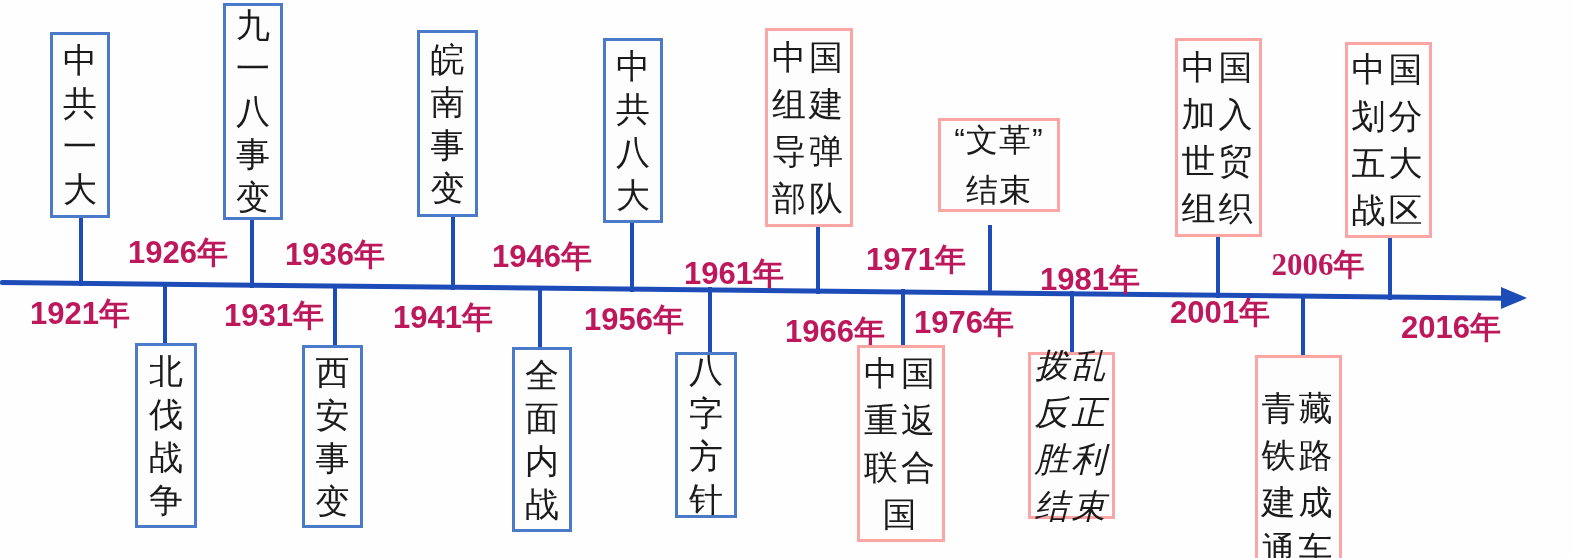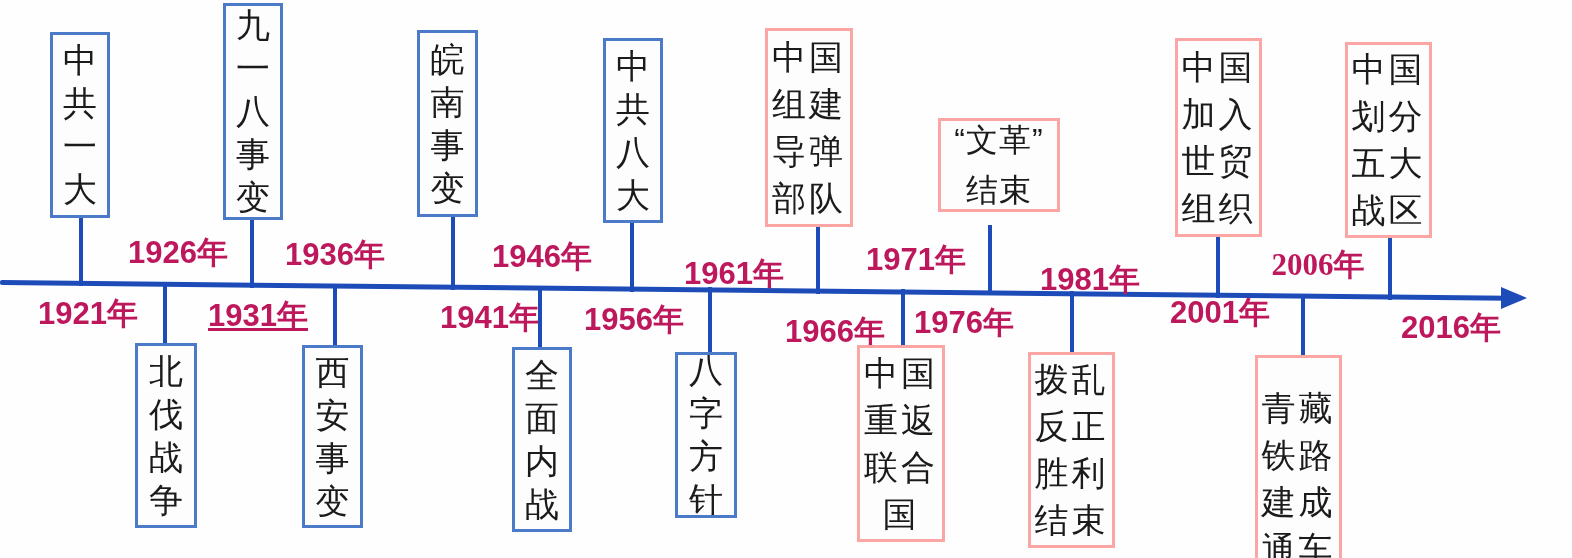--- a/index.html
+++ b/index.html
@@ -74,46 +74,46 @@
 
 <div id="stage">
   <div class="axis"></div>
   <div class="arrowhead"></div>
   <div id="events-layer">
       <div class="connector" style="left: 79px; top: 216px; height: 69.8505px;"></div>
       <div class="event-box blue c1" style="left: 50px; top: 32px; width: 60px; height: 186px;">中
 共
 一
 大</div>
-      <div class="year-label" style="left: 18px; top: 295.851px;">1921年</div>
+      <div class="year-label" style="left: 10px; top: 295.851px;">1921年</div>
       <div class="connector" style="left: 163px; top: 281.733px; height: 64.2675px;"></div>
       <div class="event-box blue c1" style="left: 135px; top: 343px; width: 62px; height: 185px;">北
 伐
 战
 争</div>
       <div class="year-label" style="left: 108px; top: 234.732px;">1926年</div>
       <div class="connector" style="left: 250px; top: 218px; height: 69.646px;"></div>
       <div class="event-box blue c1" style="left: 223px; top: 3px; width: 60px; height: 217px;">九
 一
 八
 事
 变</div>
-      <div class="year-label" style="left: 188px; top: 297.646px; text-decoration: underline;">1931年</div>
+      <div class="year-label" style="left: 204px; top: 297.646px;">1931年</div>
       <div class="connector" style="left: 333px; top: 283.517px; height: 64.4825px;"></div>
       <div class="event-box blue c1" style="left: 302px; top: 345px; width: 61px; height: 183px;">西
 安
 事
 变</div>
       <div class="year-label" style="left: 265px; top: 236.517px;">1936年</div>
       <div class="connector" style="left: 451px; top: 215px; height: 74.7565px;"></div>
       <div class="event-box blue c1" style="left: 417px; top: 30px; width: 61px; height: 187px;">皖
 南
 事
 变</div>
-      <div class="year-label" style="left: 420px; top: 299.757px;">1941年</div>
+      <div class="year-label" style="left: 373px; top: 299.757px;">1941年</div>
       <div class="connector" style="left: 538px; top: 285.67px; height: 64.33px;"></div>
       <div class="event-box blue c1" style="left: 512px; top: 347px; width: 60px; height: 185px;">全
 面
 内
 战</div>
       <div class="year-label" style="left: 472px; top: 238.67px; text-align: center;">1946年</div>
       <div class="connector" style="left: 630px; top: 221px; height: 70.636px;"></div>
       <div class="event-box blue c1" style="left: 603px; top: 38px; width: 60px; height: 185px;">中
 共
 八
@@ -135,21 +135,21 @@
       <div class="event-box black c2" style="left: 857px; top: 345px; width: 88px; height: 197px;">中国
 重返
 联合
 国</div>
       <div class="year-label" style="left: 846px; top: 242.481px;">1971年</div>
       <div class="connector" style="left: 988px; top: 225px; height: 70.395px;"></div>
       <div class="event-box black c2 wide" style="left: 938px; top: 118px; width: 122px; height: 94px;">“文革”
 结束</div>
       <div class="year-label" style="left: 894px; top: 305.395px;">1976年</div>
       <div class="connector" style="left: 1070px; top: 291.256px; height: 63.744px;"></div>
-      <div class="event-box black c2" style="left: 1028px; top: 352px; width: 87px; height: 196px;">拨乱
+      <div class="event-box black c2" style="left: 1028px; top: 352px; width: 87px; height: 167px; font-style: italic;">拨乱
 反正
 胜利
 结束</div>
       <div class="year-label" style="left: 1020px; top: 262px;">1981年</div>
       <div class="connector" style="left: 1216px; top: 235px; height: 62.789px;"></div>
       <div class="event-box black c2" style="left: 1175px; top: 38px; width: 87px; height: 199px;">中国
 加入
 世贸
 组织</div>
       <div class="year-label" style="left: 1150px; top: 295px;">2001年</div>

